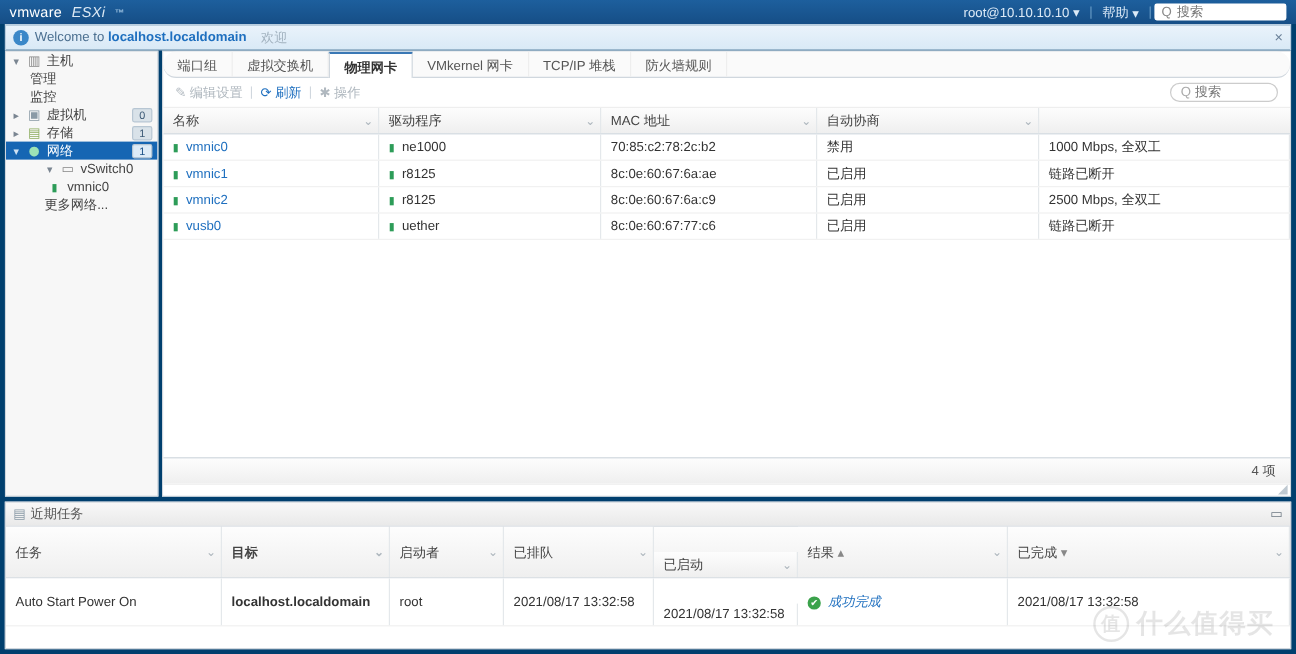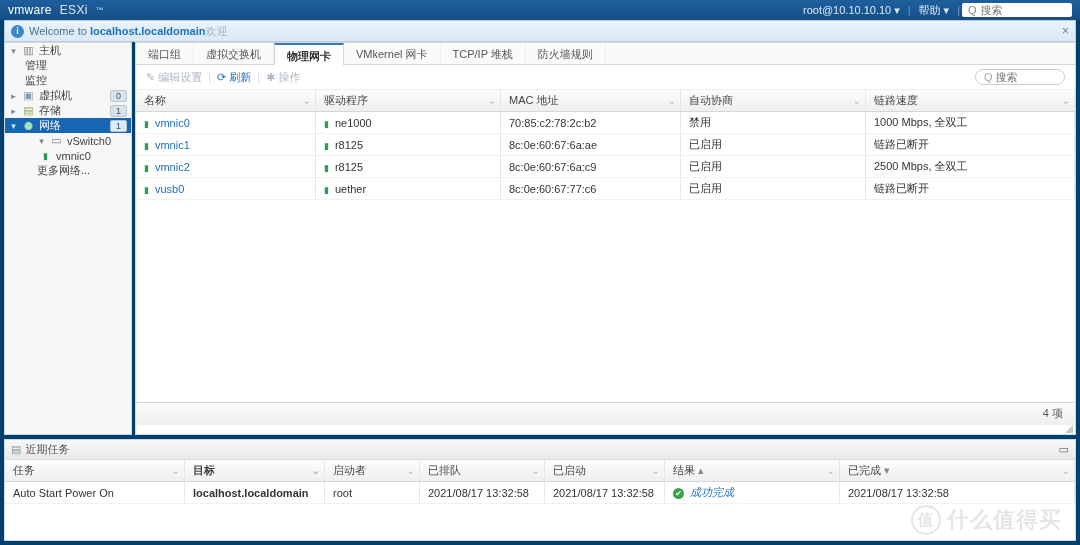--- a/index.html
+++ b/index.html
@@ -4,23 +4,23 @@
 <style>
   * { box-sizing: border-box; margin:0; padding:0; }
   html, body { width:1080px; height:545px; overflow:hidden; font-family:"Helvetica Neue",Arial,sans-serif; font-size:11px; color:#333; }
   body { background:#003f6e; }
   .app { position:absolute; inset:0; display:flex; flex-direction:column; }
 
   
   .topbar { height:20px; background:linear-gradient(#1d5f9d,#164e86); color:#fff; display:flex; align-items:center; padding:0 8px; font-size:11px; }
   .brand { font-size:12px; font-weight:bold; letter-spacing:0.3px; display:flex; align-items:center; gap:8px; }
   .brand .vm { font-weight:300; }
-  .brand .esxi { font-weight:300; color:#dce9f4; }
+  .brand .esxi { font-weight:300; color:#dce9f4;font-style:italic; }
   .topspacer { flex:1; }
-  .toptext { color:#dceaf7; display:flex; align-items:center; gap:3px; padding:0 6px; }
+  .toptext { color:#dceaf7; display:flex; align-items:flex-end; gap:3px; padding:0 6px; }
   .topsep { color:#6a9dc7; padding:0 2px; }
   .search-top { background:#fff; border-radius:2px; padding:1px 6px; color:#333; display:flex; align-items:center; gap:4px; width:110px; }
   .search-top input { border:none; outline:none; font-size:11px; width:80px; }
 
   
   .crumb { height:22px; background:linear-gradient(#eaf3fb,#d9e9f6); border:1px solid #b8cddf; margin:0 4px; display:flex; align-items:center; padding:0 6px; font-size:11px; color:#4b6f90; position:relative; }
   .crumb .info-icon { width:13px; height:13px; border-radius:50%; background:#3a87c8; color:#fff; font-weight:bold; display:flex; align-items:center; justify-content:center; font-size:9px; margin-right:5px; }
   .crumb .lnk { color:#1e6fbf; font-weight:bold; }
   .crumb .close { position:absolute; right:6px; color:#6b8199; font-size:12px; }
 
@@ -37,21 +37,21 @@
   .nav-row .badge { margin-left:auto; background:#d9e2e9; color:#3c5a76; font-size:9px; padding:0 5px; border-radius:2px; border:1px solid #b7c6d3; line-height:10px; }
   .nav-sel .badge { background:#ddebf7; color:#1b5187; }
   .twisty { width:9px; text-align:center; color:#7a8591; font-size:9px; }
   .ico { width:13px; height:11px; display:inline-flex; align-items:center; justify-content:center; }
   .i-host::before{content:"▥"; color:#888;} .i-vm::before{content:"▣"; color:#8a9aa6;} .i-ds::before{content:"▤"; color:#8fae63;}
   .i-net::before{content:"⬤"; font-size:8px; color:#2d9c58;} .nav-sel .i-net::before{color:#9de3b6;}
   .i-sw::before{content:"▭"; color:#888;} .i-pnic::before{content:"▮"; font-size:9px; color:#2d9c58;}
 
   
   .content { flex:1; background:#fff; border:1px solid #d0d7de; display:flex; flex-direction:column; overflow:hidden; }
-  .tabs { display:flex; border-bottom:1px solid #d0d7de; background:#fafafa; height:22px; }
+  .tabs { display:flex; border-bottom:1px solid #d0d7de; background:#fafafa; height:22px;border-radius:11px; }
   .tab { padding:4px 12px; color:#555; border-right:1px solid #eee; }
   .tab.active { background:#fff; border-top:2px solid #3b78b5; border-left:1px solid #d0d7de; border-right:1px solid #d0d7de; margin-bottom:-1px; font-weight:bold; color:#333; }
   .toolbar { display:flex; align-items:center; padding:4px 10px; border-bottom:1px solid #eee; gap:6px; }
   .tb-btn { display:flex; align-items:center; gap:3px; color:#1e6fbf; }
   .tb-btn.dis { color:#b0b8bf; }
   .tb-sep { color:#d0d7de; }
   .mini-search { margin-left:auto; border:1px solid #ccc; border-radius:10px; padding:1px 8px; width:90px; display:flex; align-items:center; gap:3px; }
   .mini-search input { border:none; outline:none; font-size:11px; width:60px; color:#666; }
 
   .grid { flex:1; overflow:hidden; display:flex; flex-direction:column; }
@@ -67,21 +67,21 @@
   .grid-foot { background:linear-gradient(#fdfdfd,#efefef); border-top:1px solid #d0d7de; text-align:right; padding:3px 12px; color:#555; }
   .resizer { height:10px; background:#fff; border-top:1px solid #eee; position:relative; }
   .resizer::after { content:""; position:absolute; right:2px; bottom:1px; width:0; height:0; border-right:8px solid #bfc9d1; border-top:8px solid transparent; }
 
   
   .tasks { margin:0 4px 4px 4px; background:#f6f6f6; border:1px solid #d0d7de; }
   .tasks-hd { background:linear-gradient(#f8f8f8,#e9e9e9); border-bottom:1px solid #d8dde2; display:flex; align-items:center; padding:2px 6px; gap:4px; color:#555; position:relative;}
   .tasks-hd .coll { position:absolute; right:6px; color:#6e7a84; }
   .tgrid .grid-head, .tgrid .grid-row { display:flex; }
   .tgrid .gc.h { background:linear-gradient(#fdfdfd,#efefef); }
-  .tc1{width:180px;} .tc2{width:140px;font-weight:bold;} .tc3{width:95px;} .tc4{width:125px;} .tc5{width:120px;} .tc6{width:175px;} .tc7{flex:1;}
+  .tc1{width:180px;} .tc2{width:140px;font-weight:bold;} .tc3{width:95px;} .tc4{width:125px;} .tc5{width:120px;margin-top:21px;} .tc6{width:175px;} .tc7{flex:1;}
   .ok-i::before { content:"✔"; color:#fff; background:#3ba24b; border-radius:50%; width:11px; height:11px; display:inline-flex; align-items:center; justify-content:center; font-size:8px; margin-right:3px; }
   .sort-a::after{content:" ▴"; color:#888;} .sort-d::after{content:" ▾"; color:#888;}
   .tgrid-body { background:#fff; height:58px; }
 
   .watermark { position:absolute; right:18px; bottom:10px; font-size:22px; color:rgba(0,0,0,0.10); font-weight:700; letter-spacing:1px; pointer-events:none; display:flex; align-items:center; gap:6px;}
   .watermark .wm-badge { width:30px; height:30px; border:2px solid rgba(0,0,0,0.10); border-radius:50%; display:flex; align-items:center; justify-content:center; font-size:16px;}
 </style>
 </head>
 <body>
 
@@ -107,21 +107,21 @@
     <div class="search-top">
       <span style="color:#888;">Q</span>
       <input placeholder="搜索" style="">
     </div>
   </div>
 
   <div class="crumb">
     <span class="info-icon">i</span>
     <span>Welcome to</span>&nbsp;
     <span class="lnk">localhost.localdomain</span>
-    <span style="color:#a3b3c0;margin-left:0;">欢迎</span>
+    <span style="color:#a3b3c0;margin-left:12px;">欢迎</span>
     <span class="close">×</span>
   </div>
 
   <div class="main">
 
     <div class="nav">
       <div class="nav-row">
         <span class="twisty">▾</span>
         <span class="ico i-host"></span>
         <span>主机</span>
@@ -194,21 +194,20 @@
           <input placeholder="搜索" style="">
         </div>
       </div>
 
       <div class="grid">
         <div class="grid-head">
           <div class="gc h c1">名称</div>
           <div class="gc h c2">驱动程序</div>
           <div class="gc h c3">MAC 地址</div>
           <div class="gc h c4">自动协商</div>
-          <div class="gc h c5">链路速度</div>
         </div>
         <div id="grid-body">
             <div class="grid-row">
               <div class="gc c1">
                 <span class="nic-i"></span>
                 <span class="lnk2">vmnic0</span>
               </div>
               <div class="gc c2">
                 <span class="nic-i"></span>
                 <span>ne1000</span>

